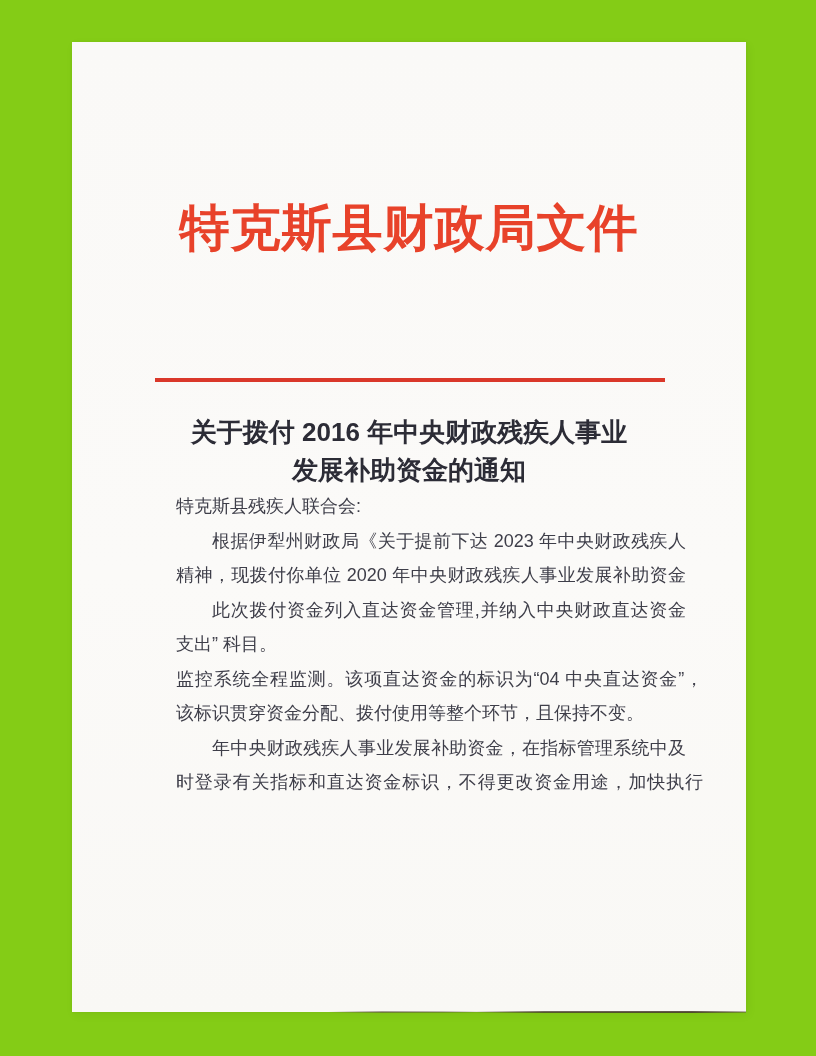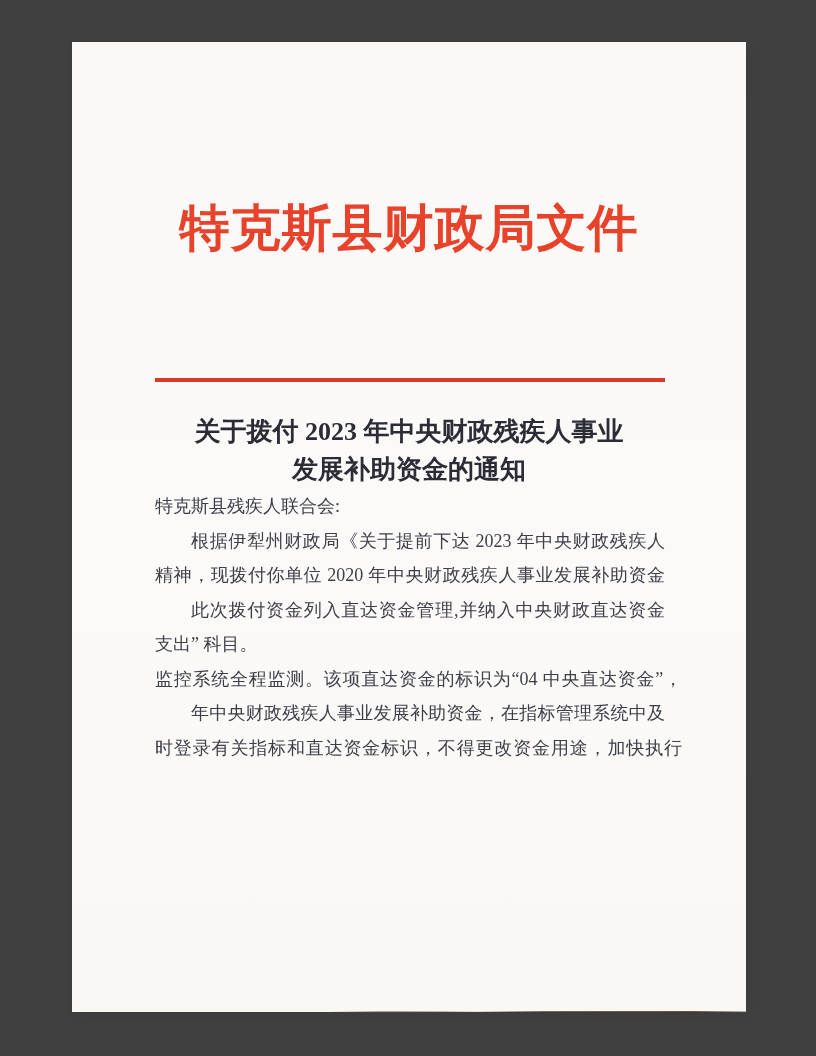--- a/index.html
+++ b/index.html
@@ -4,23 +4,23 @@
 <style>
   html, body {
     margin: 0;
     padding: 0;
     background: #fefefe;
   }
   #canvas {
     position: relative;
     width: 816px;
     height: 1056px;
-    background: #404040;
+    background: #84cc16;
     overflow: hidden;
-    font-family: Liberation Serif, serif;
+    font-family: Liberation Sans, sans-serif;
   }
   
   .paper {
     position: absolute;
     left: 72px;
     top: 42px;
     width: 674px;
     height: 970px;
     background: linear-gradient(180deg, #faf9f7 0%, #fbfaf8 55%, #f9f8f5 100%);
     box-shadow: 0 0 3px rgba(0,0,0,0.06), 2px 3px 10px rgba(0,0,0,0.05);
@@ -97,49 +97,51 @@
     color: #3e3e49;
   }
   .bline {
     width: 510px;
     line-height: 34.5px;
     height: 34.5px;
     white-space: nowrap;
     text-align: justify;
     text-align-last: justify;
     color: #3e3e49;
+    margin-left: 21px;
   }
   .bline.indent { text-indent: 36px; }
   .bline.short {
     text-align: left;
     text-align-last: left;
   }
   .bline.wide { width: 527px; }
 </style>
 </head>
 <body>
 
 <div id="canvas">
   <div class="paper">
 
     <div class="header-title">特克斯县财政局文件</div>
 
 
     <div class="red-line"></div>
 
     <div class="notice-title">
-      <div>关于拨付 2023 年中央财政残疾人事业</div>
+      <div>关于拨付 2016 年中央财政残疾人事业</div>
       <div>发展补助资金的通知</div>
     </div>
 
     <div class="body-text">
       <div class="bline short">特克斯县残疾人联合会:</div>
       <div class="bline indent">根据伊犁州财政局《关于提前下达 2023 年中央财政残疾人</div>
       <div class="bline">精神，现拨付你单位 2020 年中央财政残疾人事业发展补助资金</div>
       <div class="bline indent">此次拨付资金列入直达资金管理,并纳入中央财政直达资金</div>
       <div class="bline short">支出” 科目。</div>
       <div class="bline wide">监控系统全程监测。该项直达资金的标识为“04 中央直达资金”，</div>
+      <div class="bline short">该标识贯穿资金分配、拨付使用等整个环节，且保持不变。</div>
       <div class="bline indent">年中央财政残疾人事业发展补助资金，在指标管理系统中及</div>
       <div class="bline wide">时登录有关指标和直达资金标识，不得更改资金用途，加快执行</div>
     </div>
 
   </div>
 </div>
 
 </body></html>

